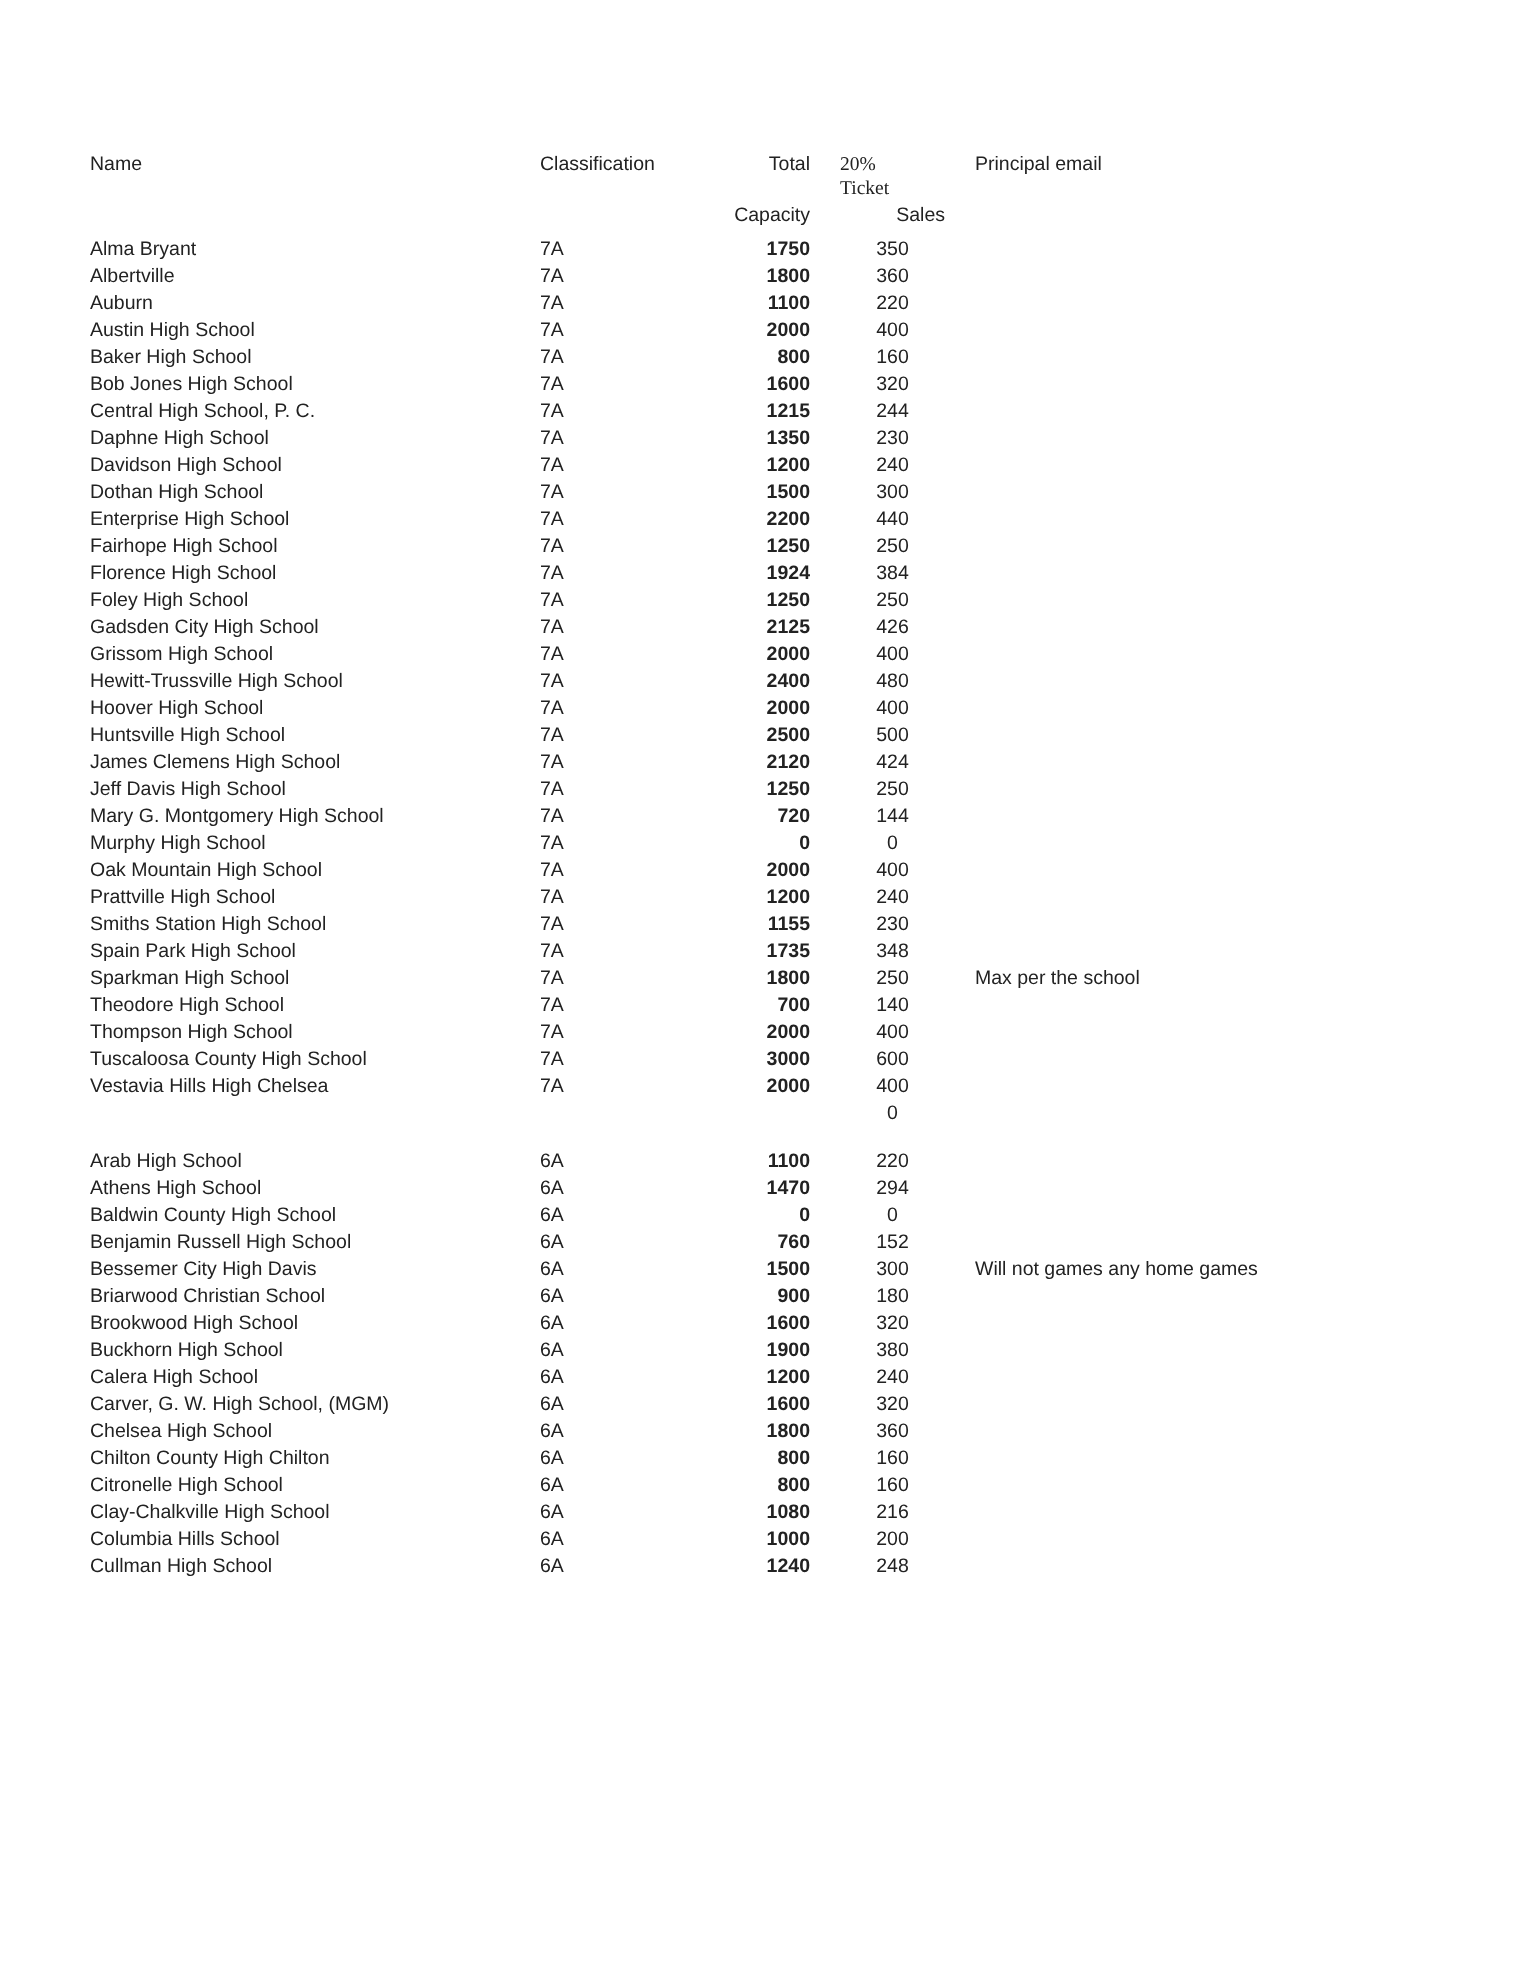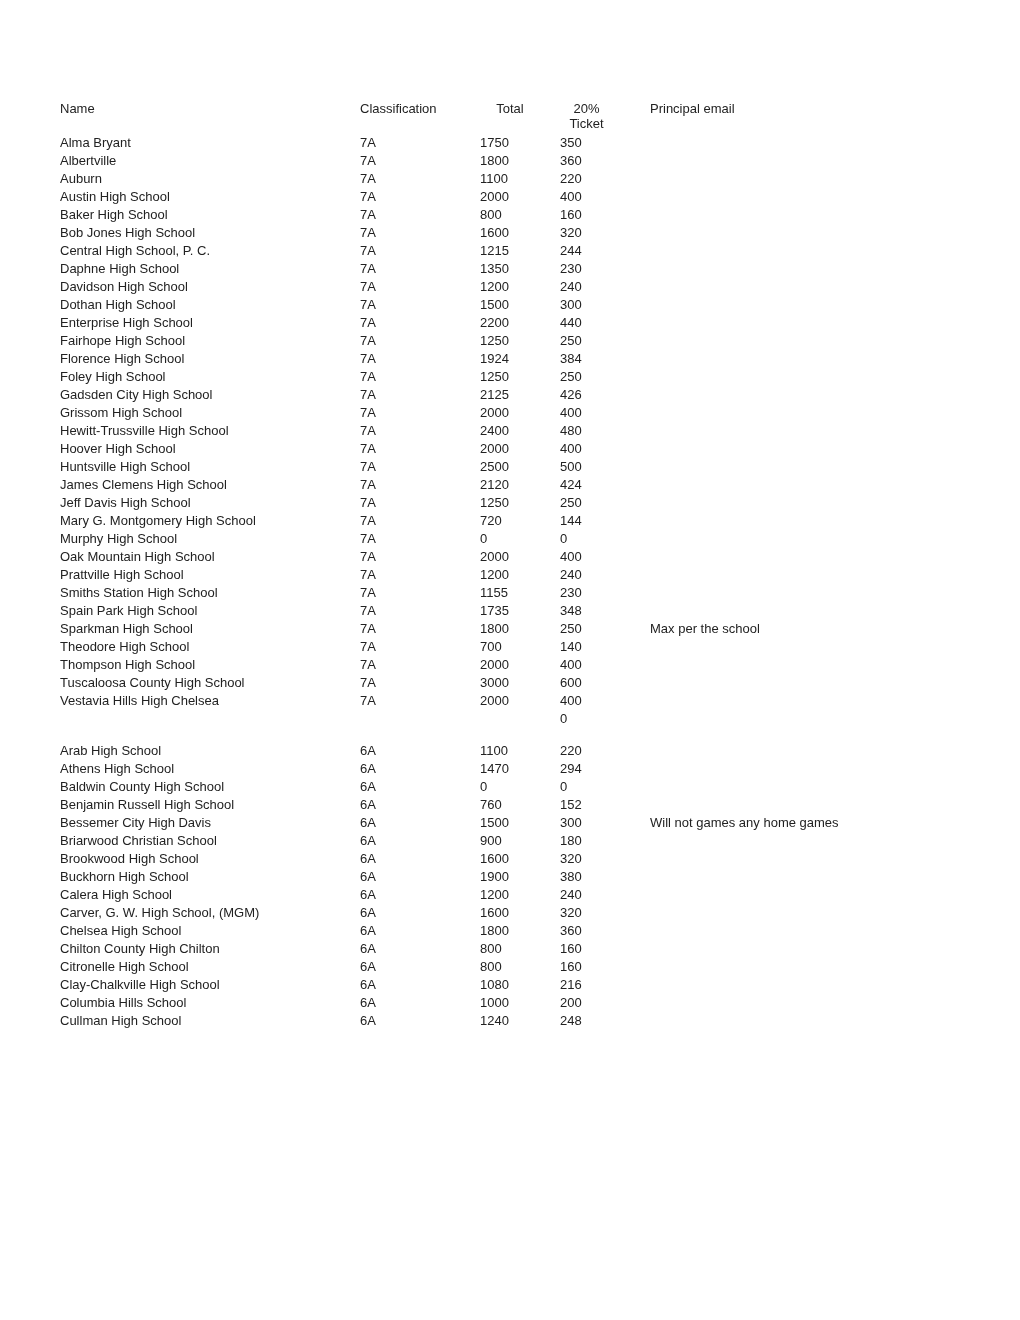--- a/index.html
+++ b/index.html
@@ -15,54 +15,61 @@
       margin-top: 39px;
     }
     .header-row {
       display: grid;
       grid-template-columns: 300px 120px 80px 90px 1fr;
       padding: 2px 0;
       font-weight: normal;
     }
     .header-row .col-name { }
     .header-row .col-class { }
-    .header-row .col-total { text-align: center; padding-right: 20px; }
-    .header-row .col-ticket { text-align: center; padding-right: 37px; }
+    .header-row .col-total { text-align: right; padding-right: 20px; }
+    .header-row .col-ticket { text-align: left; padding-right: 37px; font-family: Liberation Serif, serif; }
     .header-row .col-email { }
 
     .subheader-row {
       display: grid;
       grid-template-columns: 300px 120px 80px 90px 1fr;
       padding: 0 0 6px 0;
     }
     .subheader-row .col-total { text-align: right; padding-right: 20px; font-weight: normal; }
     .subheader-row .col-ticket { text-align: right; padding-right: 20px; font-weight: normal; }
 
     .data-row {
       display: grid;
       grid-template-columns: 300px 120px 80px 90px 1fr;
       padding: 1.5px 0;
     }
-    .data-row .col-total { padding-right: 20px; }
-    .data-row .col-ticket { text-align: left; padding-right: 20px; }
+    .data-row .col-total { text-align: right; padding-right: 20px; font-weight: bold; }
+    .data-row .col-ticket { text-align: center; padding-right: 20px; }
 
     .spacer { height: 14px; }
   </style>
 </head>
 <body>
 
 <div class="table-container">
 
   <div class="header-row">
     <div class="col-name">Name</div>
     <div class="col-class">Classification</div>
     <div class="col-total">Total</div>
     <div class="col-ticket">20% Ticket</div>
     <div class="col-email">Principal email</div>
   </div>
+  <div class="subheader-row">
+    <div class="col-name"></div>
+    <div class="col-class"></div>
+    <div class="col-total">Capacity</div>
+    <div class="col-ticket">Sales</div>
+    <div class="col-email"></div>
+  </div>
 
   <div id="rows-7a-container">
       <div class="data-row">
         <div class="col-name">Alma Bryant</div>
         <div class="col-class">7A</div>
         <div class="col-total">1750</div>
         <div class="col-ticket">350</div>
         <div class="col-email"></div>
       </div>
       <div class="data-row">

